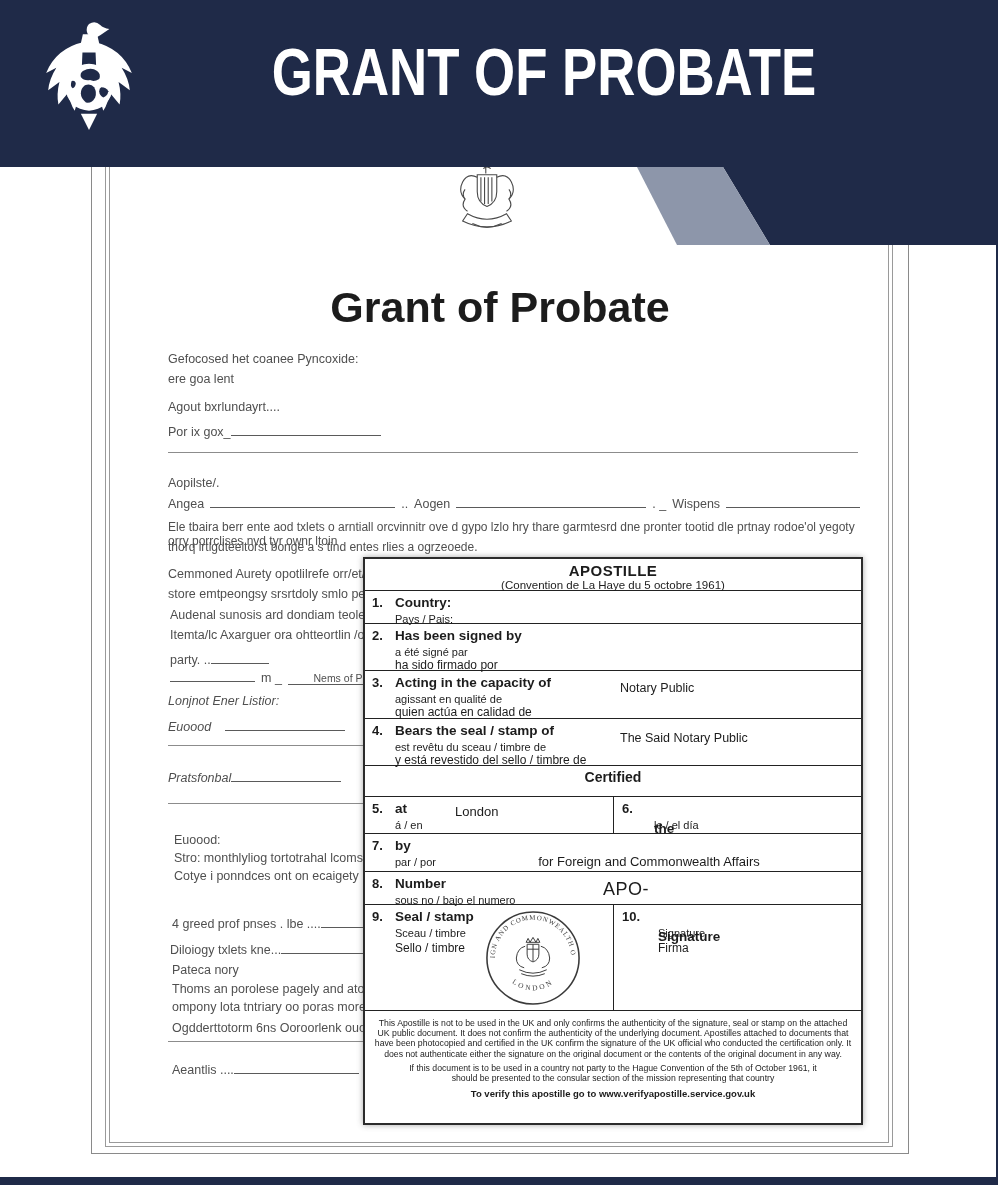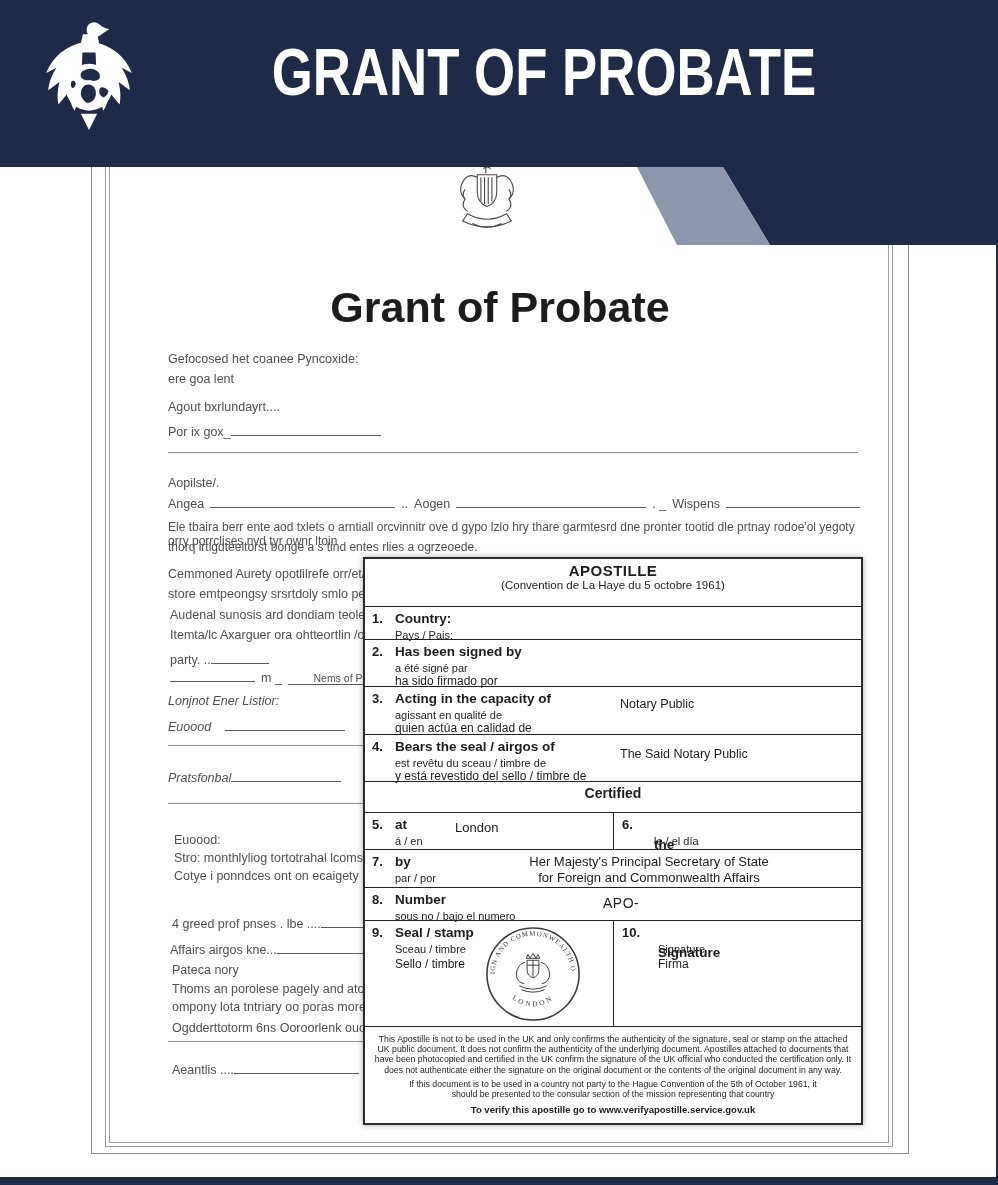--- a/index.html
+++ b/index.html
@@ -58,39 +58,39 @@
   
   .apostille{position:absolute;left:363px;top:557px;width:500px;height:568px;background:#ffffff;
     border:2px solid #2b2b2b;box-sizing:border-box;z-index:4;color:#1c1c1c;
     box-shadow:0 0 6px rgba(60,60,60,.45);}
   .arow{position:relative;border-bottom:1.5px solid #222;box-sizing:border-box;}
   .arow:last-child{border-bottom:none;}
   .num{position:absolute;left:7px;top:4px;font-weight:700;font-size:13px;}
   .lbl{position:absolute;left:30px;top:4px;font-weight:700;font-size:13.5px;}
   .s1{position:absolute;left:30px;top:22px;font-size:11px;}
   .s2{position:absolute;left:30px;top:34px;font-size:12px;}
-  .hdr{height:48px;text-align:center;}
+  .hdr{height:32px;text-align:center;}
   .hdr .t{font-weight:700;font-size:15px;padding-top:3px;letter-spacing:.5px;}
   .hdr .st{font-size:11.5px;}
   #r1{height:33px;} #r1 .val{position:absolute;left:120px;right:6px;top:9px;text-align:center;font-size:13.5px;}
   #rpub{height:31px;} #rpub .lbl{top:3px;} #rpub .s1{top:20px;}
   #r2{height:47px;}
   #r3{height:48px;} #r3 .val{position:absolute;left:255px;top:10px;font-size:12.5px;}
   #r4{height:47px;} #r4 .val{position:absolute;left:255px;top:12px;font-size:12.5px;}
   #rcert{height:31px;text-align:center;}
   #rcert .lbl{position:static;display:block;padding-top:3px;font-size:14px;}
   #rcert .s1{position:static;display:block;font-size:11px;}
   #r56{height:37px;display:flex;}
   .cell-l{position:relative;width:249px;border-right:1.5px solid #222;box-sizing:border-box;height:100%;}
   .cell-r{position:relative;flex:1;height:100%;}
   #r56 .val{position:absolute;left:90px;top:7px;font-size:13px;}
   .cell-r .num{left:8px;} .cell-r .lbl{left:40px;margin-top:20px;} .cell-r .s1{left:40px;}
   #r7{height:38px;} #r7 .v1{position:absolute;left:80px;right:8px;top:4px;text-align:center;font-size:13px;}
   #r7 .v2{position:absolute;left:80px;right:8px;top:20px;text-align:center;font-size:13px;}
-  #r8{height:33px;} #r8 .val{position:absolute;left:238px;top:7px;font-size:14px;letter-spacing:.5px;}
+  #r8{height:33px;} #r8 .val{position:absolute;left:238px;top:7px;font-size:18px;letter-spacing:.5px;}
   #r910{height:106px;display:flex;}
   #r910 .s1{top:22px;} #r910 .s2{top:36px;}
   #r910 .cell-r .num{left:8px;} #r910 .cell-r .lbl{left:44px;} #r910 .cell-r .s1{left:44px;} #r910 .cell-r .s2{left:44px;}
   .sealsvg{position:absolute;left:119px;top:4px;width:98px;height:98px;}
   #rfoot{height:83px;text-align:center;}
   #rfoot .p1{width:478px;margin:7px auto 0;font-size:8.7px;line-height:10.2px;}
   #rfoot .p2{width:424px;margin:4px auto 0;font-size:8.7px;line-height:10.2px;}
   #rfoot .p3{margin-top:5px;font-size:9.5px;font-weight:700;}
 </style>
 </head>
@@ -162,21 +162,21 @@
     <div class="ln" id="dl17" style="font-style:italic;">Lonjnot Ener Listior:</div>
     <div class="ln" id="dl18"><span style="font-style:italic;">Euoood</span>&nbsp;&nbsp;&nbsp;&nbsp;<span class="ul" style="width:120px"></span></div>
     <div class="hr" id="hr2"></div>
     <div class="ln" id="dl19"><span style="font-style:italic;">Pratsfonbal</span><span class="ul" style="width:110px"></span></div>
     <div class="hr" id="hr3"></div>
 
     <div class="ln" id="dl20">Euoood:</div>
     <div class="ln" id="dl21">Stro: monthlyliog tortotrahal lcoms</div>
     <div class="ln" id="dl22">Cotye i ponndces ont on ecaigety</div>
     <div class="ln" id="dl23"><span>4 greed prof pnses . lbe ....</span><span class="ul" style="width:90px"></span></div>
-    <div class="ln" id="dl24"><span>Affairs airgos kne...</span><span class="ul" style="width:110px"></span></div>
+    <div class="ln" id="dl24"><span>Diloiogy txlets kne...</span><span class="ul" style="width:110px"></span></div>
     <div class="ln" id="dl25">Pateca nory</div>
     <div class="ln" id="dl26">Thoms an porolese pagely and atomoiss. Prese</div>
     <div class="ln" id="dl27">ompony lota tntriary oo poras moree lior t2 d c</div>
     <div class="ln" id="dl28">Ogdderttotorm 6ns Ooroorlenk ouoiler lifori</div>
     <div class="hr" id="hr4"></div>
     <div class="ln" id="dl29"><span>Aeantlis ....</span><span class="ul" style="width:125px"></span></div>
   </div>
 
   <div class="apostille">
     <div class="arow hdr">
@@ -196,21 +196,21 @@
     </div>
     <div class="arow" id="r3">
       <span class="num">3.</span>
       <span class="lbl">Acting in the capacity of</span>
       <span class="s1">agissant en qualité de</span>
       <span class="s2">quien actúa en calidad de</span>
       <span class="val">Notary Public</span>
     </div>
     <div class="arow" id="r4">
       <span class="num">4.</span>
-      <span class="lbl">Bears the seal / airgos of</span>
+      <span class="lbl">Bears the seal / stamp of</span>
       <span class="s1">est revêtu du sceau / timbre de</span>
       <span class="s2">y está revestido del sello / timbre de</span>
       <span class="val">The Said Notary Public</span>
     </div>
     <div class="arow" id="rcert">
       <span class="lbl">Certified</span>
     </div>
     <div class="arow" id="r56">
       <div class="cell-l">
         <span class="num">5.</span>
@@ -221,21 +221,20 @@
       <div class="cell-r">
         <span class="num">6.</span>
         <span class="lbl">the</span>
         <span class="s1">le / el día</span>
       </div>
     </div>
     <div class="arow" id="r7">
       <span class="num">7.</span>
       <span class="lbl">by</span>
       <span class="s1">par / por</span>
-      <span class="v1">Her Majesty's Principal Secretary of State</span>
       <span class="v2">for Foreign and Commonwealth Affairs</span>
     </div>
     <div class="arow" id="r8">
       <span class="num">8.</span>
       <span class="lbl">Number</span>
       <span class="s1">sous no / bajo el numero</span>
       <span class="val">APO-</span>
     </div>
     <div class="arow" id="r910">
       <div class="cell-l">

